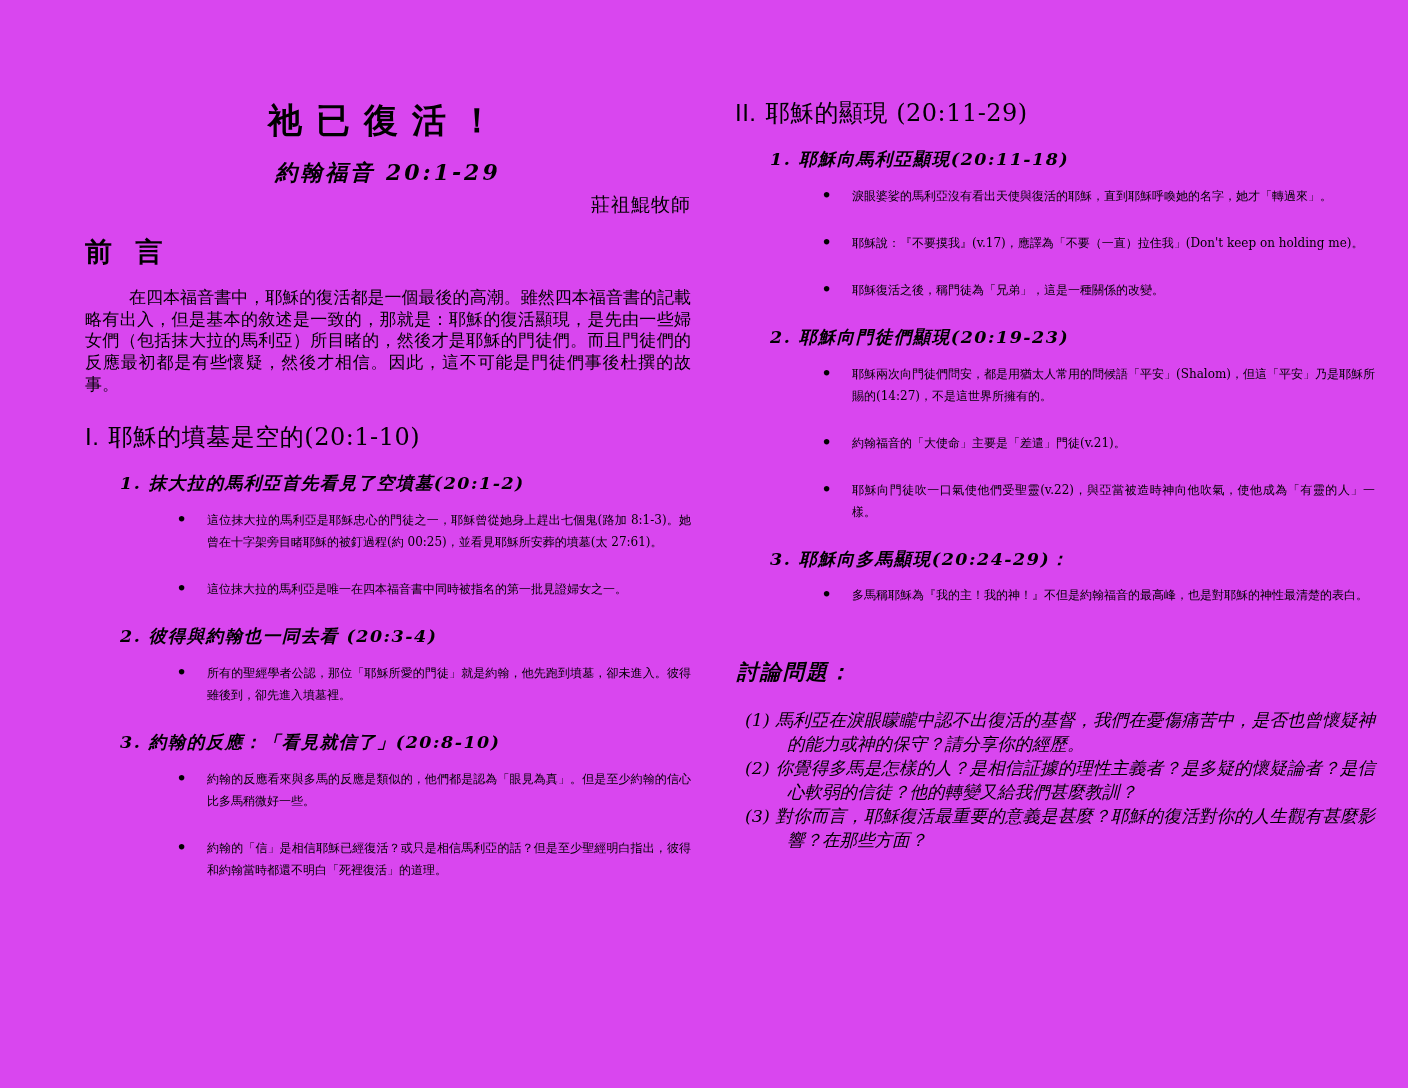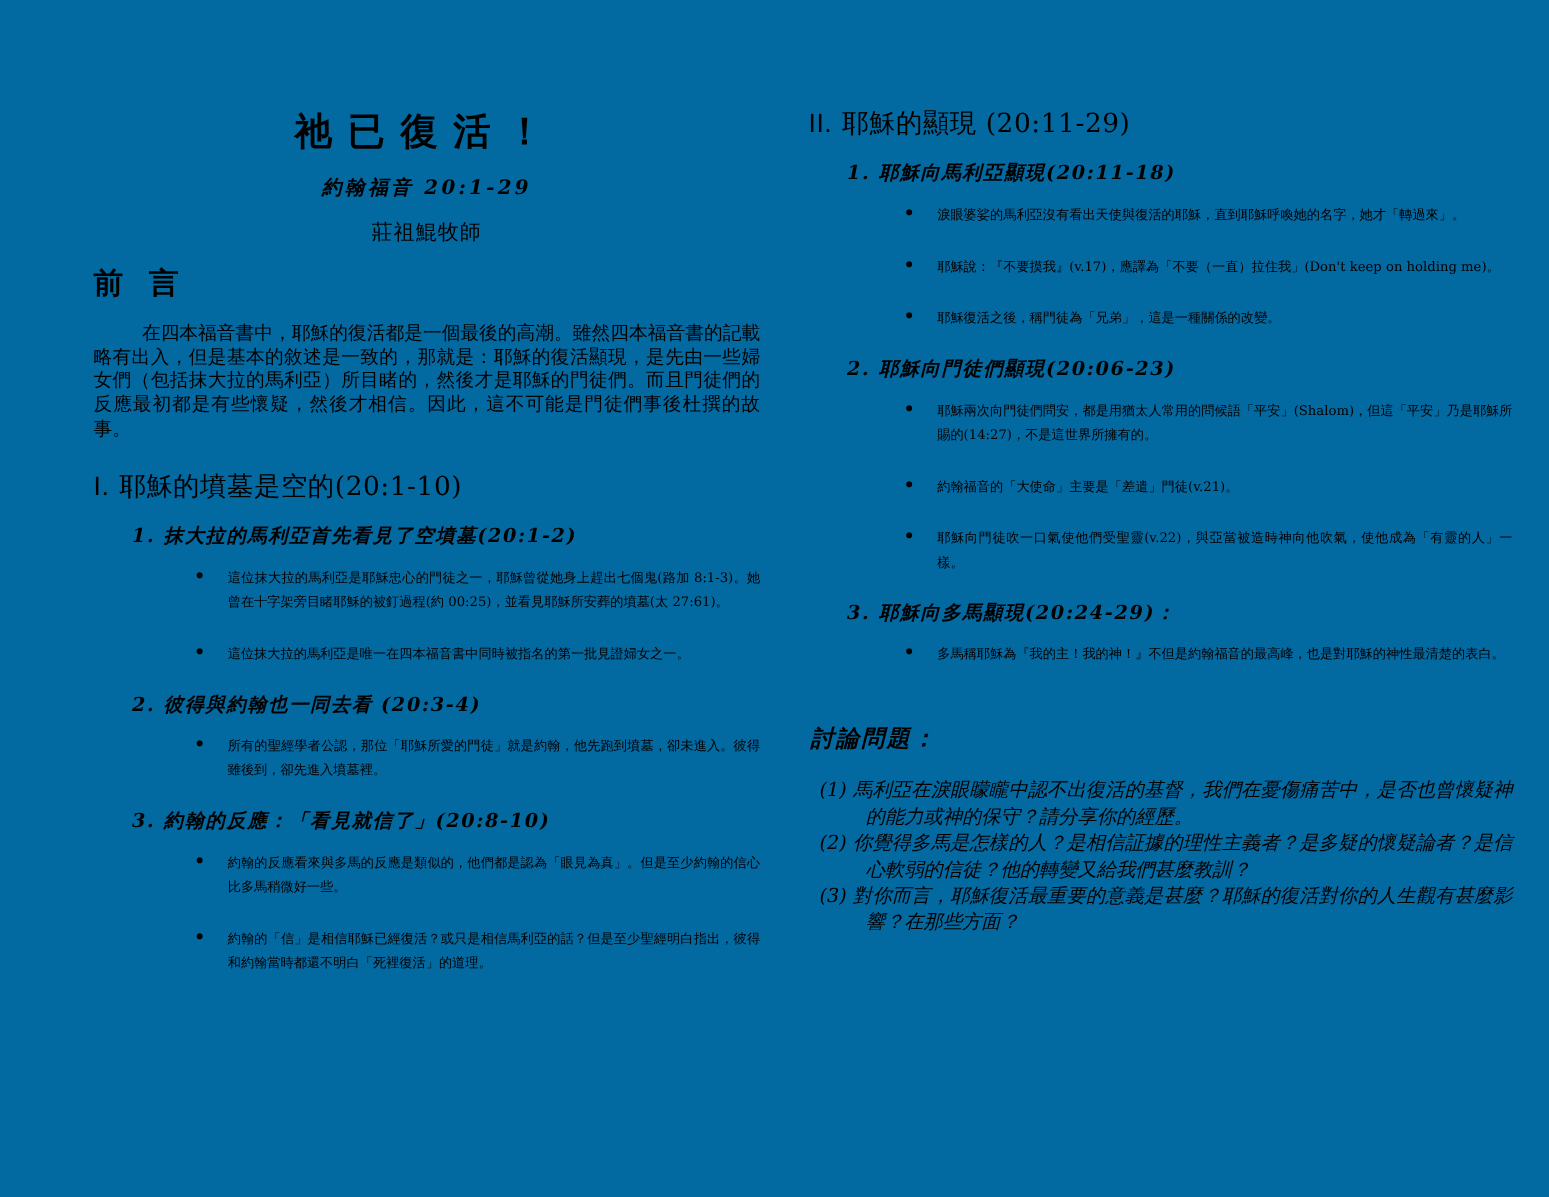--- a/index.html
+++ b/index.html
@@ -1,47 +1,47 @@
 <!DOCTYPE html>
 <html><head>
 <meta charset="utf-8">
 <style>
   html,body { margin:0; padding:0; background:#888; }
   .page {
     position:relative;
     width:1408px; height:1088px;
-    background:#0369a1;
+    background:#d946ef;
     color:#000000;
     font-family:"DejaVu Serif", serif;
     overflow:hidden;
     margin:0 auto;
   }
   .col { position:absolute; top:0; }
   .col-left  { left:85px;  width:606px; }
   .col-right { left:735px; width:640px; }
 
   .doc-title {
     margin:98px 0 0 0;
     text-align:center;
     font-size:34px;
     font-weight:bold;
     letter-spacing:14px;
     line-height:1.3;
   }
   .doc-subtitle {
     margin-top:16px;
     text-align:center;
-    font-size:18px;
+    font-size:22px;
     font-weight:bold;
     font-style:italic;
     letter-spacing:3px;
   }
   .doc-author {
-    margin-top:16px;
-    text-align:center;
+    margin-top:4px;
+    text-align:right;
     font-size:19px;
     letter-spacing:1px;
   }
   .big-heading {
     margin:16px 0 0 0;
     font-size:27px;
     font-weight:bold;
     letter-spacing:7px;
     line-height:1.3;
   }
@@ -158,21 +158,21 @@
 
     <h2 class="section-heading first"><span class="numeral">II.</span><span>耶穌的顯現 (20:11-29)</span></h2>
 
     <h3 class="point-label">1. 耶穌向馬利亞顯現(20:11-18)</h3>
     <ul class="bullets">
       <li>淚眼婆娑的馬利亞沒有看出天使與復活的耶穌，直到耶穌呼喚她的名字，她才「轉過來」。</li>
       <li>耶穌說：『不要摸我』(v.17)，應譯為「不要（一直）拉住我」(Don't keep on holding me)。</li>
       <li>耶穌復活之後，稱門徒為「兄弟」，這是一種關係的改變。</li>
     </ul>
 
-    <h3 class="point-label">2. 耶穌向門徒們顯現(20:06-23)</h3>
+    <h3 class="point-label">2. 耶穌向門徒們顯現(20:19-23)</h3>
     <ul class="bullets">
       <li>耶穌兩次向門徒們問安，都是用猶太人常用的問候語「平安」(Shalom)，但這「平安」乃是耶穌所賜的(14:27)，不是這世界所擁有的。</li>
       <li>約翰福音的「大使命」主要是「差遣」門徒(v.21)。</li>
       <li>耶穌向門徒吹一口氣使他們受聖靈(v.22)，與亞當被造時神向他吹氣，使他成為「有靈的人」一樣。</li>
     </ul>
 
     <h3 class="point-label">3. 耶穌向多馬顯現(20:24-29)：</h3>
     <ul class="bullets">
       <li>多馬稱耶穌為『我的主！我的神！』不但是約翰福音的最高峰，也是對耶穌的神性最清楚的表白。</li>
     </ul>

